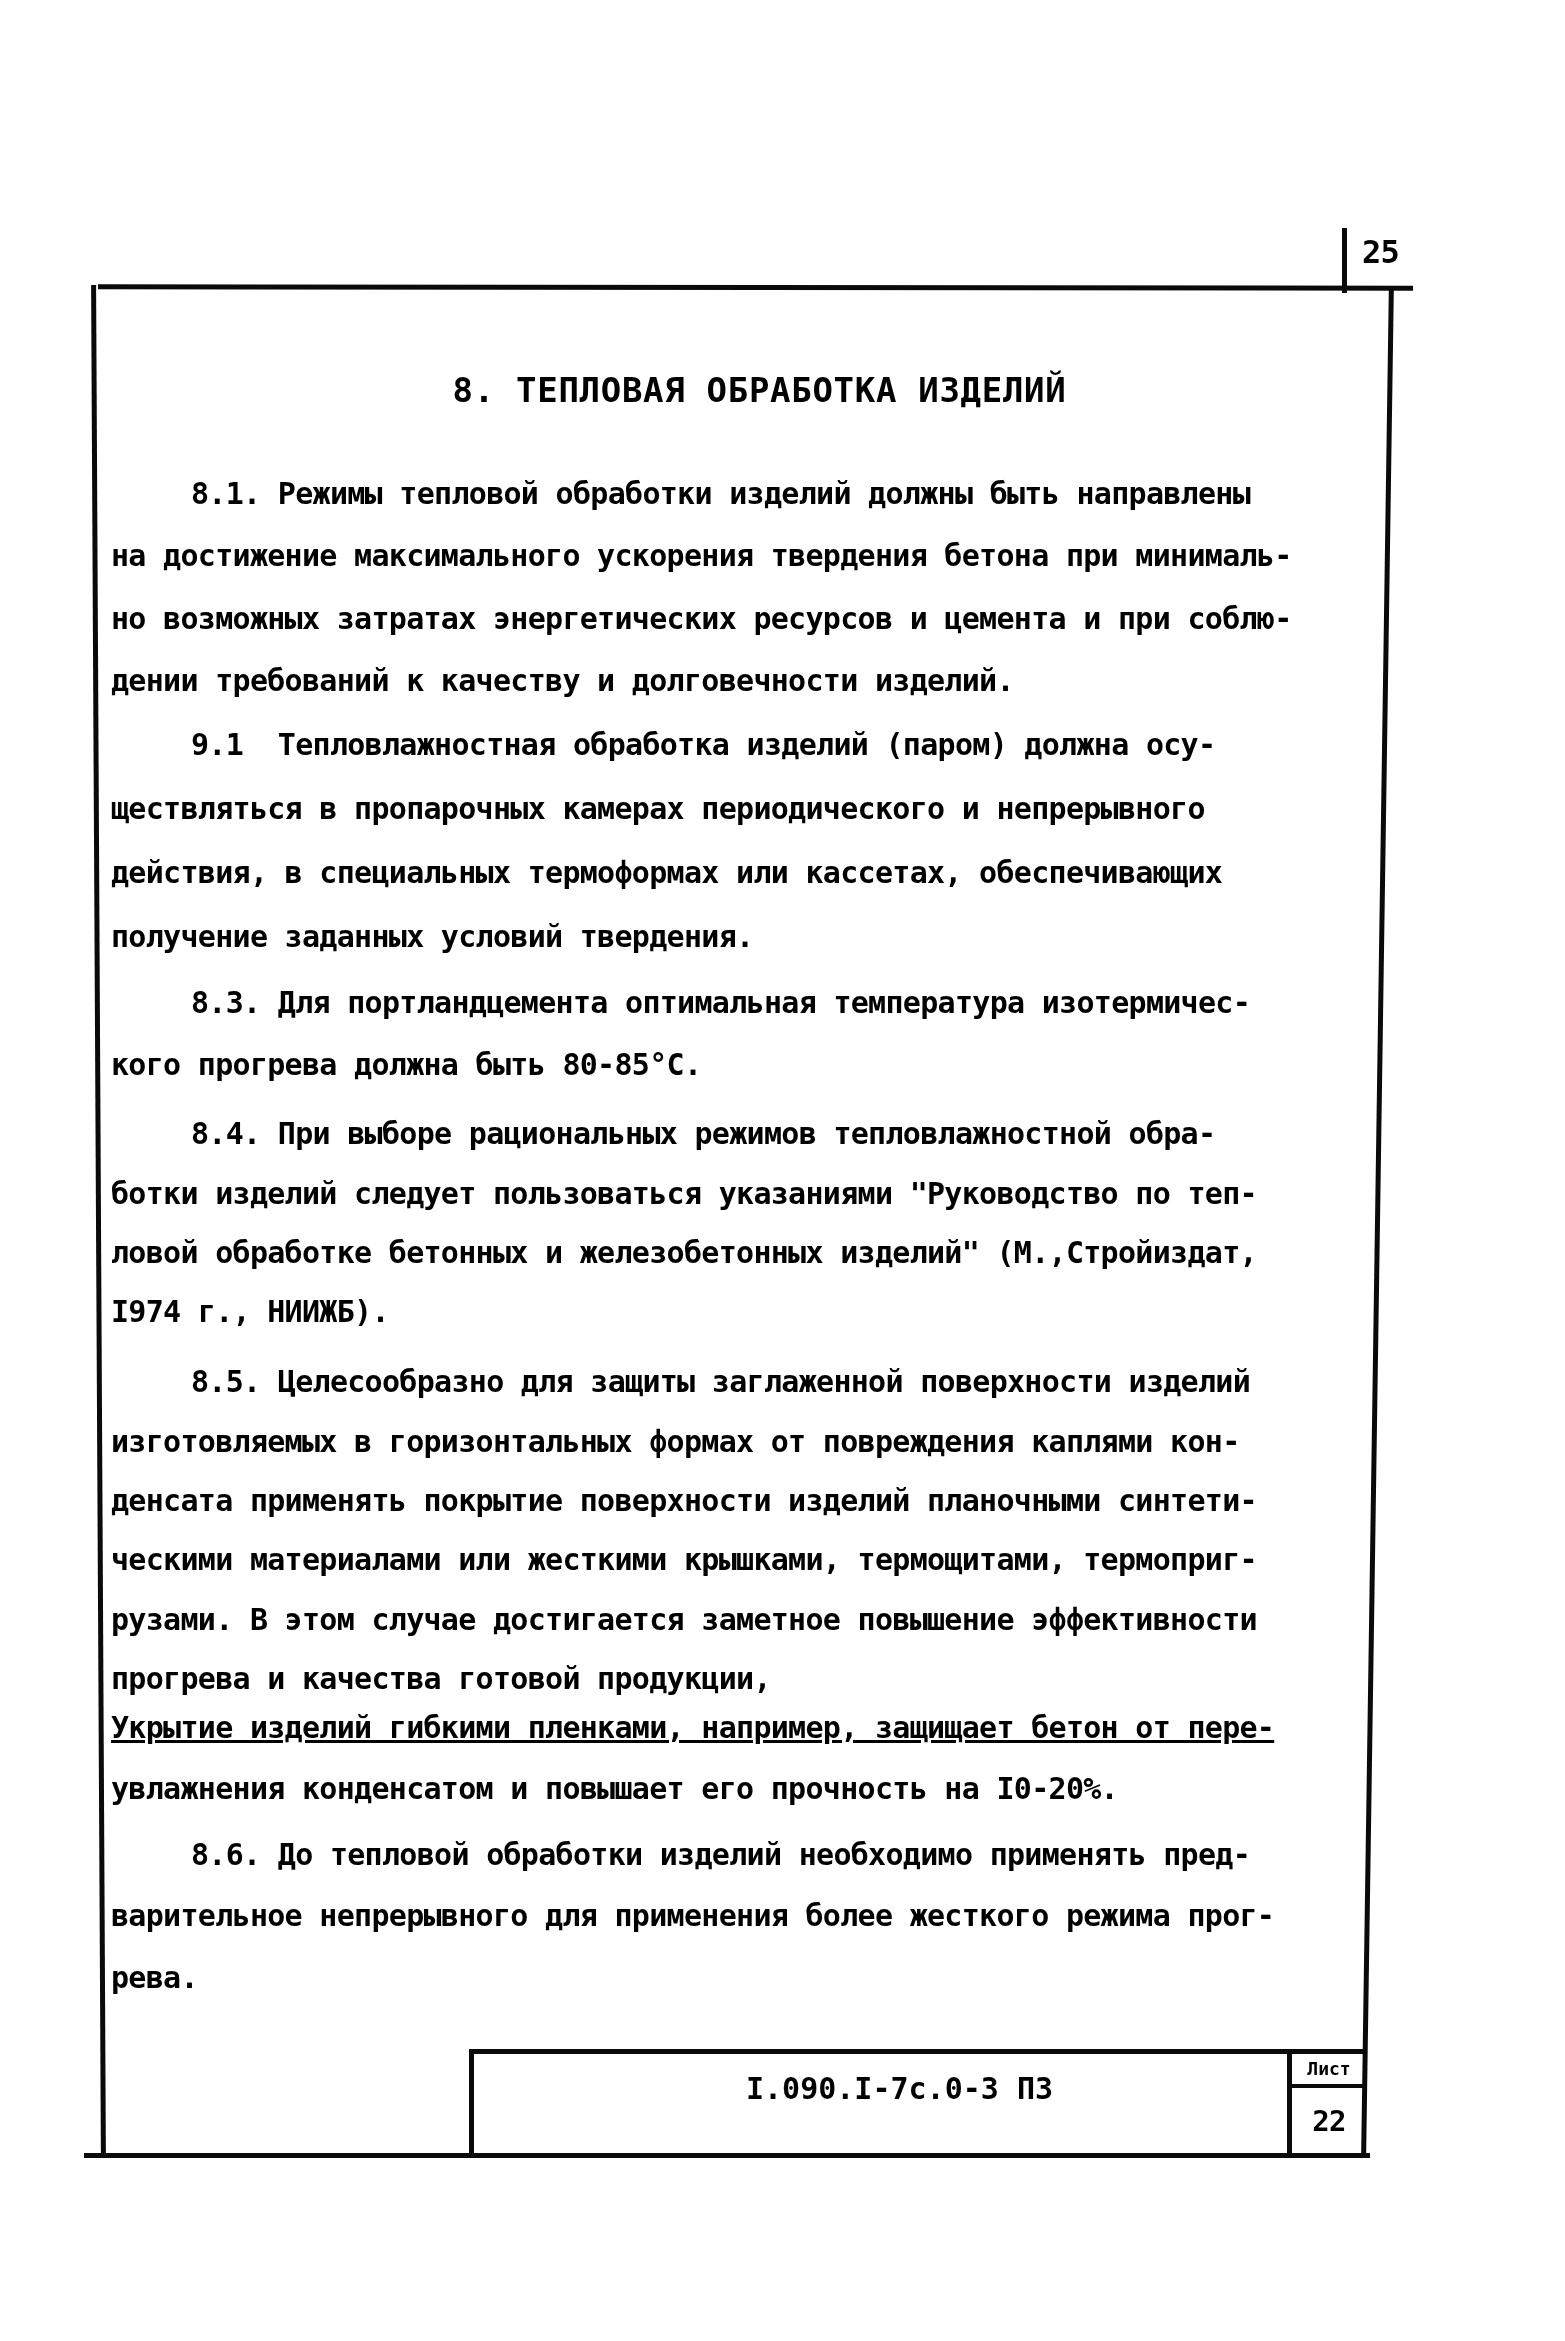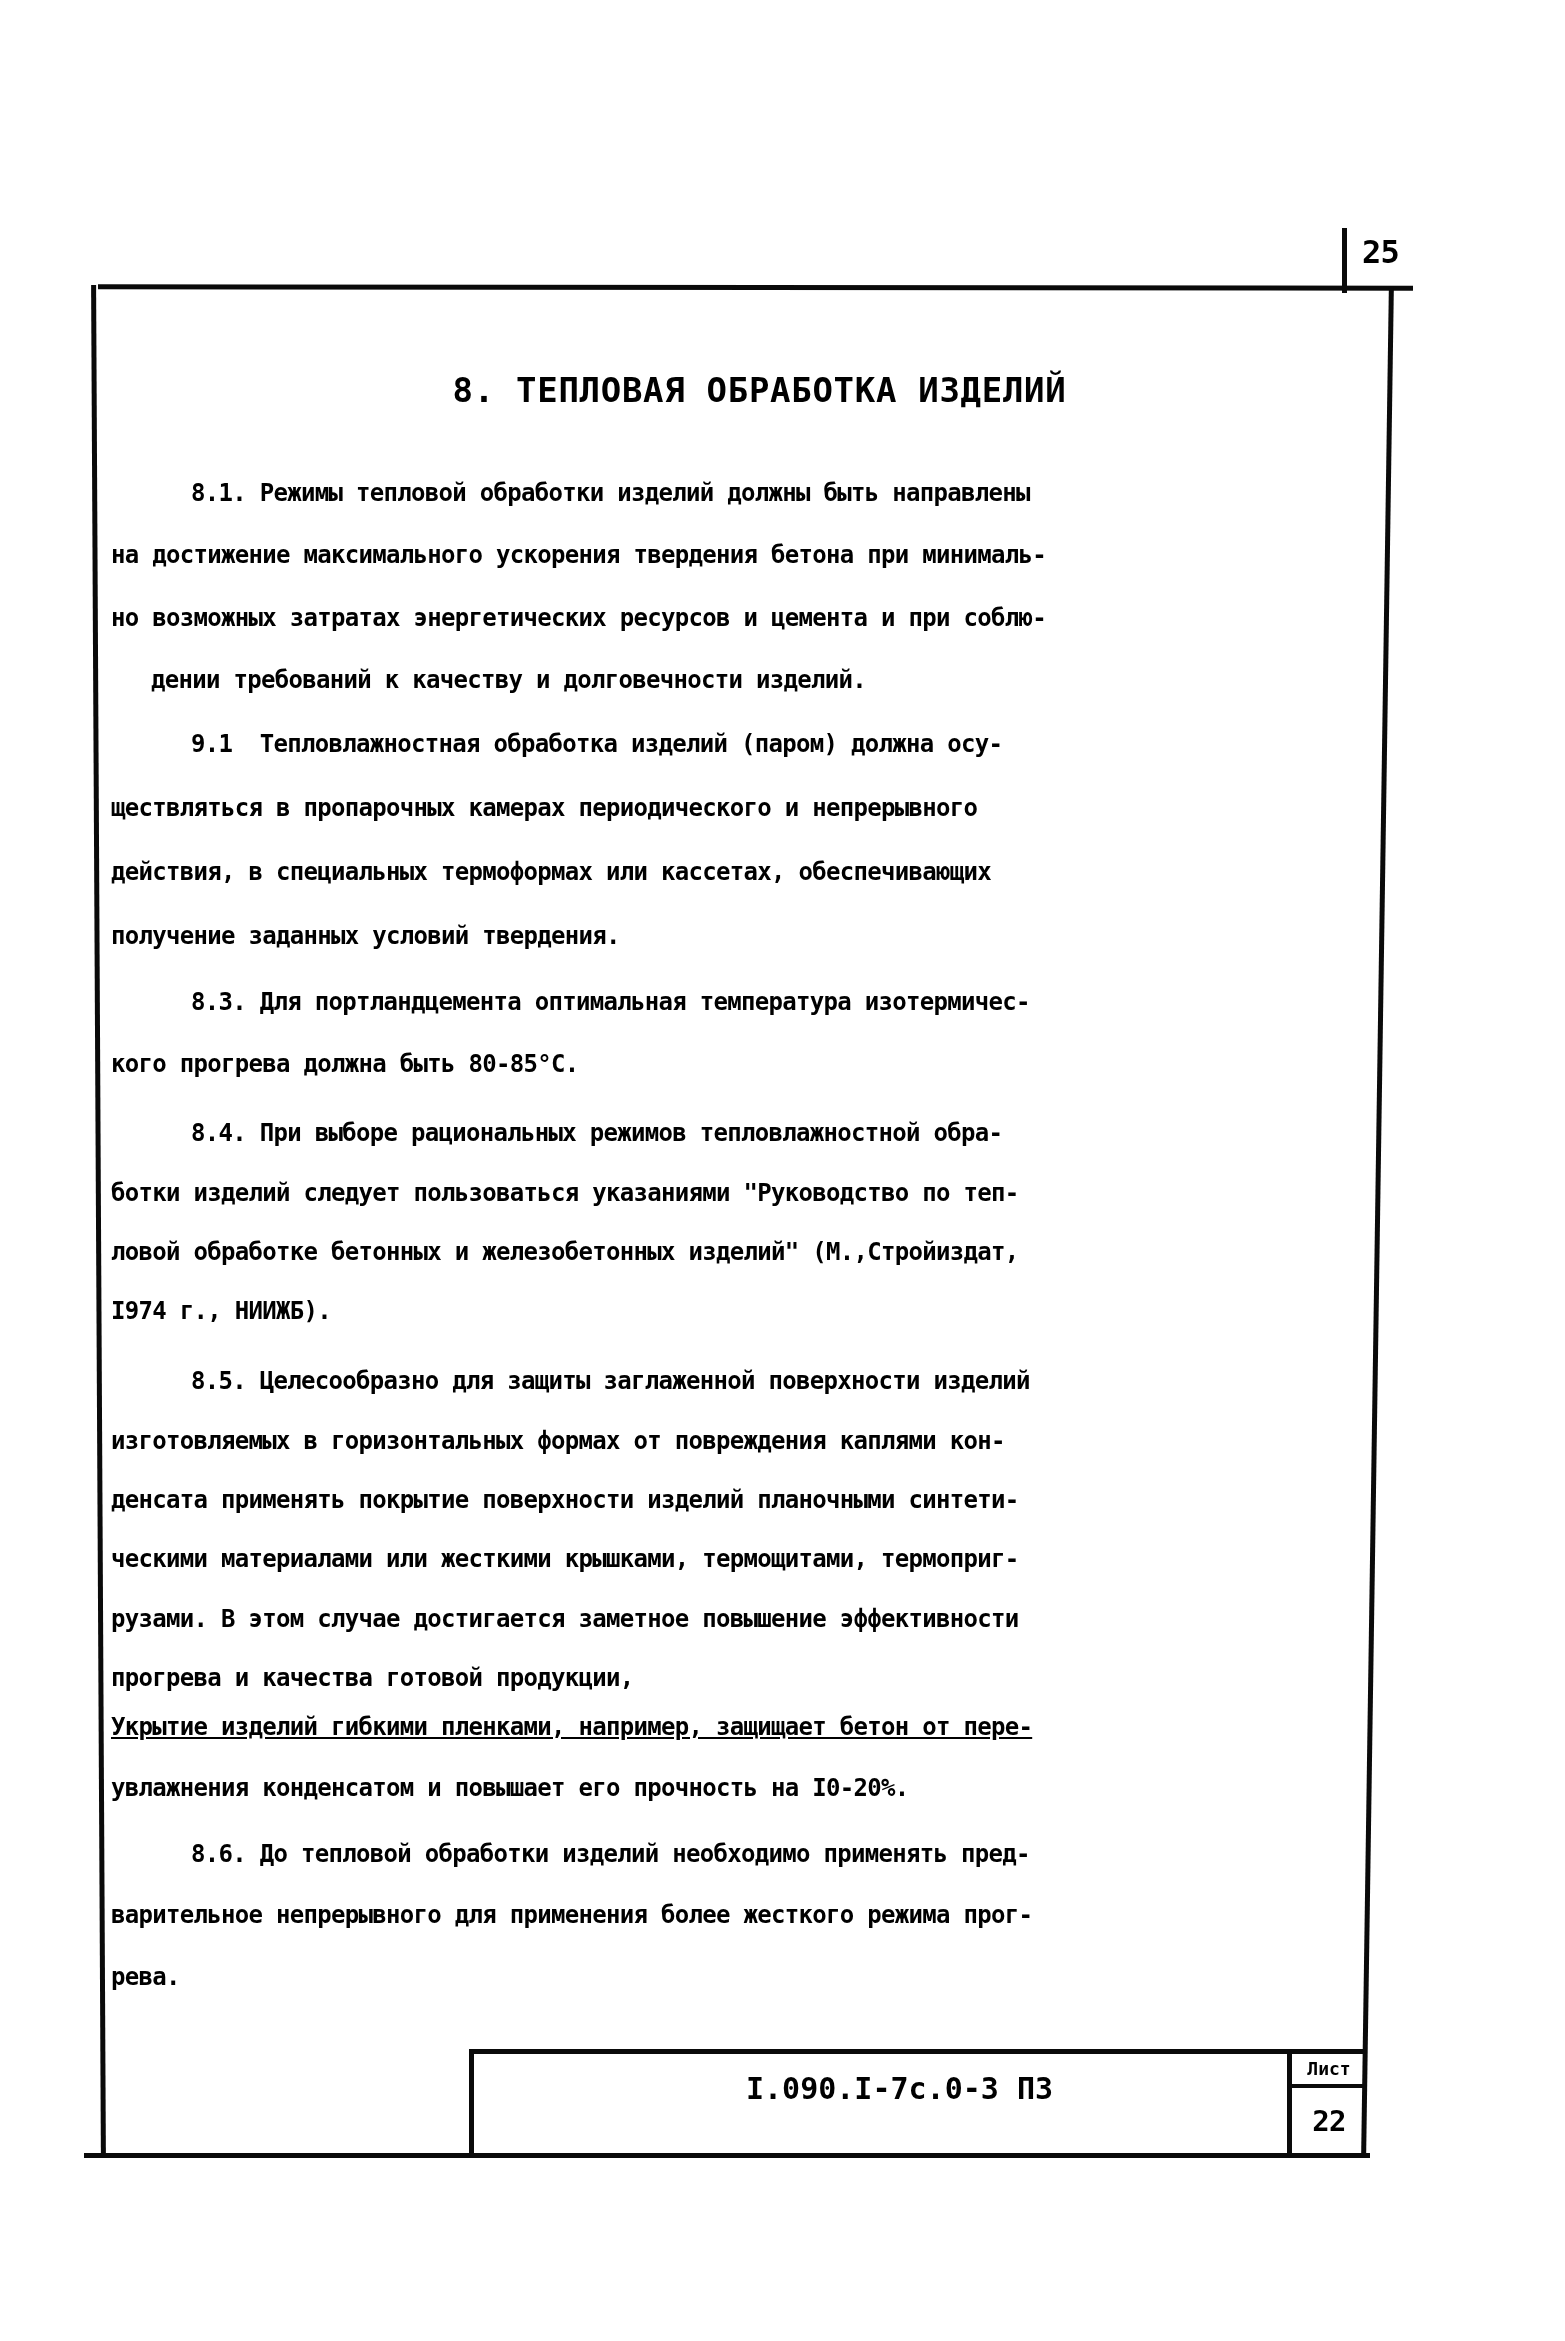--- a/index.html
+++ b/index.html
@@ -4,21 +4,21 @@
 <style>
   html,body{margin:0;padding:0;}
   body{
     width:1565px;height:2342px;position:relative;background:#ffffff;
     font-family:"DejaVu Sans Mono","Liberation Mono",monospace;
     overflow:hidden;
   }
   .ink{background:#0a0a0a;position:absolute;}
   .txt{
     position:absolute;white-space:pre;font-weight:700;color:#0c0c0c;
-    font-size:24px;line-height:63px;letter-spacing:-0.7px;
+    font-size:30px;line-height:63px;letter-spacing:-0.7px;
     filter:blur(0.3px) contrast(1.1);
   }
   .indent{padding-left:80px;}
   .heading{
     left:98px;width:1271px;text-align:center;padding-left:26px;
     font-size:34px;letter-spacing:0.7px;
   }
   .pagenum{font-size:32px;}
   .tb-code{
     left:469px;top:2057px;width:821px;text-align:center;
@@ -44,21 +44,21 @@
 <div class="ink" style="left:96px;top:285px;width:5.3px;height:1873px;transform:skewX(0.3deg);"></div>
 <div class="ink" style="left:1375px;top:288px;width:5.3px;height:1867px;transform:skewX(-0.85deg);"></div>
 <div class="ink" style="left:84px;top:2153px;width:1286px;height:5.3px;"></div>
 
 <div class="txt heading" style="top:359px;">8. ТЕПЛОВАЯ ОБРАБОТКА ИЗДЕЛИЙ</div>
 
 <div>
   <div class="txt indent" style="left:111px;top:462px;">8.1. Режимы тепловой обработки изделий должны быть направлены</div>
   <div class="txt" style="left:111px;top:524px;">на достижение максимального ускорения твердения бетона при минималь-</div>
   <div class="txt" style="left:111px;top:587px;">но возможных затратах энергетических ресурсов и цемента и при соблю-</div>
-  <div class="txt" style="left:111px;top:649px;margin-left:40px;">дении требований к качеству и долговечности изделий.</div>
+  <div class="txt" style="left:111px;top:649px;">дении требований к качеству и долговечности изделий.</div>
 </div>
 
 <div>
   <div class="txt indent" style="left:111px;top:713px;">9.1  Тепловлажностная обработка изделий (паром) должна осу-</div>
   <div class="txt" style="left:111px;top:777px;">ществляться в пропарочных камерах периодического и непрерывного</div>
   <div class="txt" style="left:111px;top:841px;text-align:right;">действия, в специальных термоформах или кассетах, обеспечивающих</div>
   <div class="txt" style="left:111px;top:905px;">получение заданных условий твердения.</div>
 </div>
 
 <div>

